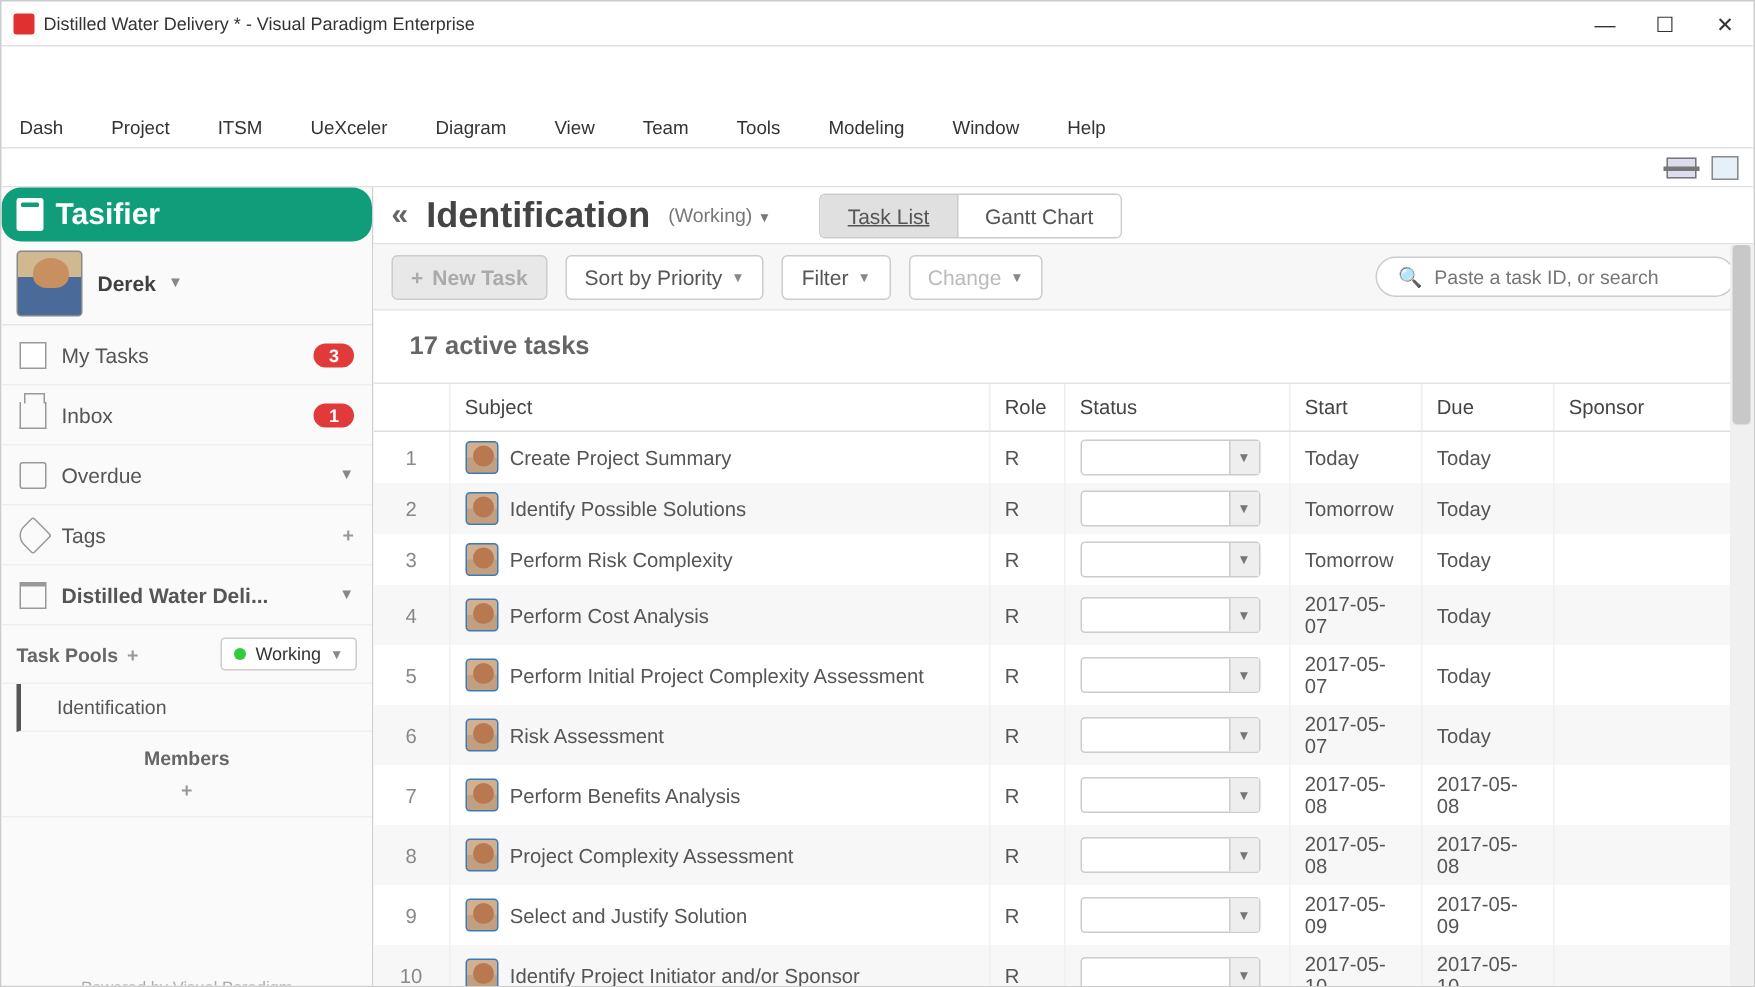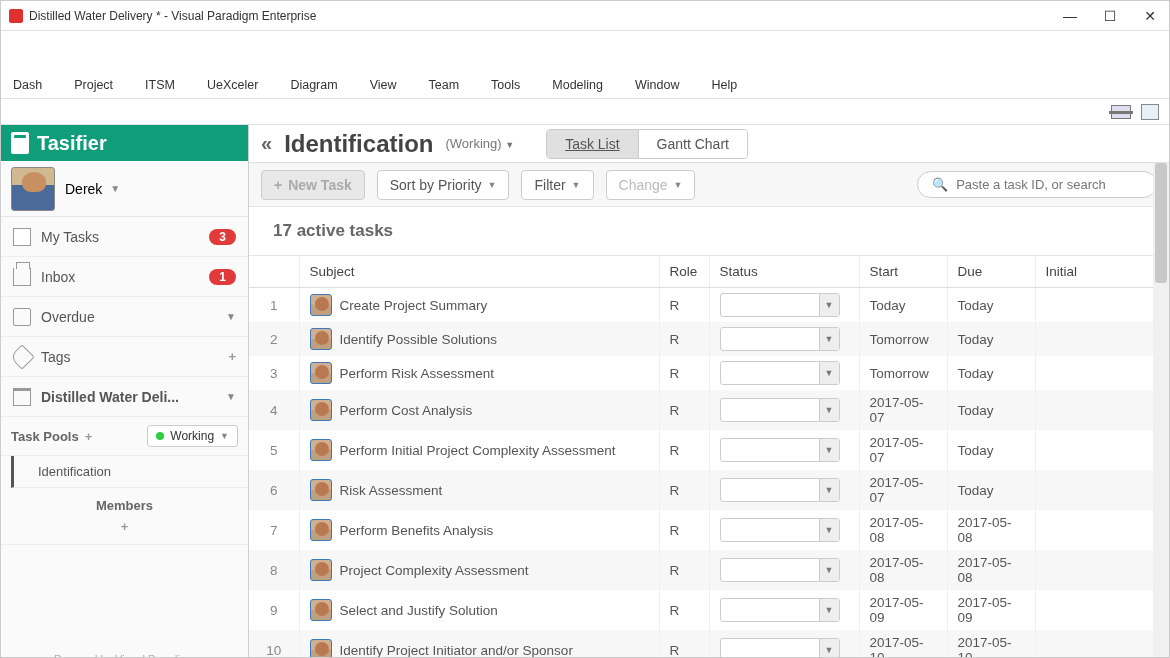--- a/index.html
+++ b/index.html
@@ -8,27 +8,27 @@
 .titlebar .logo { width:14px; height:14px; background:#e03030; border-radius:2px; margin-right:6px;}
 .titlebar .title { flex:1; font-size:12px;}
 .titlebar .winbtns { display:flex; gap:18px; font-size:14px;}
 .titlebar .winbtns span { cursor:default; width:22px; text-align:center;}
 .menubar { height:28px; display:flex; align-items:center; padding: 0 12px; gap:32px; font-size:12.5px; border-bottom:1px solid #e0e0e0;margin-top:40px;}
 .menubar span { cursor:default;}
 .topiconrow { height:26px; display:flex; justify-content:flex-end; align-items:center; padding:0 10px; gap:10px; border-bottom:1px solid #e0e0e0;}
 .iconbox { width:18px; height:16px; border:1px solid #888; background:#e6f0f8; position:relative;}
 .mainrow { display:flex; height: calc(658px - 30px - 28px - 26px - 26px); }
 .sidebar { width:248px; border-right:1px solid #d0d0d0; display:flex; flex-direction:column; background:#fafafa;}
-.tasifier-hdr { background:#0f9d7a; color:#fff; height:36px; display:flex; align-items:center; padding:0 10px; font-size:20px; font-weight:bold;}
+.tasifier-hdr { background:#0f9d7a; color:#fff; height:36px; display:flex; align-items:center; padding:0 10px; font-size:20px; font-weight:bold;border-radius:13px;}
 .tasifier-hdr .clip { width:18px; height:22px; background:#fff; border-radius:2px; margin-right:8px; position:relative;}
 .tasifier-hdr .clip::after{content:''; position:absolute; top:3px; left:3px; right:3px; height:3px; background:#0f9d7a; border-radius:1px;}
 .userrow { height:56px; display:flex; align-items:center; padding:8px 10px; border-bottom:1px solid #e5e5e5;}
 .avatar { width:44px; height:44px; border:1px solid #888; border-radius:3px; background: linear-gradient(#d0b890 40%, #4a6a9a 40%); margin-right:10px; position:relative;}
 .avatar::after { content:''; position:absolute; top:4px; left:10px; width:24px; height:20px; background:#c89060; border-radius:50% 50% 40% 40%;}
-.userrow .uname { font-size:14px; font-weight:normal; color:#000000;}
+.userrow .uname { font-size:14px; font-weight:bold; color:#404040;}
 .sb-item { height:40px; display:flex; align-items:center; padding:0 12px; border-bottom:1px solid #eee; gap:10px; color:#555;}
 .sb-item .icon { width:18px; height:18px; display:inline-block;}
 .sb-item .label { flex:1; font-size:14px;}
 .sb-item .badge { background:#e03a3a; color:#fff; border-radius:10px; padding:1px 10px; font-size:12px; font-weight:bold;}
 .sb-item .caret { color:#888; font-size:10px;}
 .task-pools { display:flex; align-items:center; justify-content:space-between; padding:8px 10px; border-bottom:1px solid #eee;}
 .task-pools .leftlbl { font-size:13px; font-weight:bold; color:#666; display:flex; align-items:center; gap:6px;}
 .task-pools .plus { color:#999; font-weight:bold;}
 .working-btn { border:1px solid #ccc; border-radius:3px; padding:3px 8px; font-size:12px; display:flex; align-items:center; gap:6px; background:#fff;}
 .green-dot { width:8px; height:8px; background:#2ecc40; border-radius:50%; display:inline-block;}
@@ -212,21 +212,21 @@
     <div class="tablewrap">
       <table>
         <thead>
           <tr>
             <th class="col-num"></th>
             <th class="col-subj">Subject</th>
             <th class="col-role">Role</th>
             <th class="col-status">Status</th>
             <th class="col-start">Start</th>
             <th class="col-due">Due</th>
-            <th>Initial</th>
+            <th>Sponsor</th>
           </tr>
         </thead>
         <tbody id="task-tbody">
             <tr>
               <td class="rownum">1</td>
               <td>
                 <div class="subj-cell">
                   <span class="mini-avatar"></span>
                   <span>Create Project Summary</span>
                 </div>
@@ -257,21 +257,21 @@
               </td>
               <td>Tomorrow</td>
               <td>Today</td>
               <td></td>
             </tr>
             <tr>
               <td class="rownum">3</td>
               <td>
                 <div class="subj-cell">
                   <span class="mini-avatar"></span>
-                  <span>Perform Risk Assessment</span>
+                  <span>Perform Risk Complexity</span>
                 </div>
               </td>
               <td>R</td>
               <td>
                 <div class="status-dd">
                   <div class="ddbtn">▼</div>
                 </div>
               </td>
               <td>Tomorrow</td>
               <td>Today</td>

